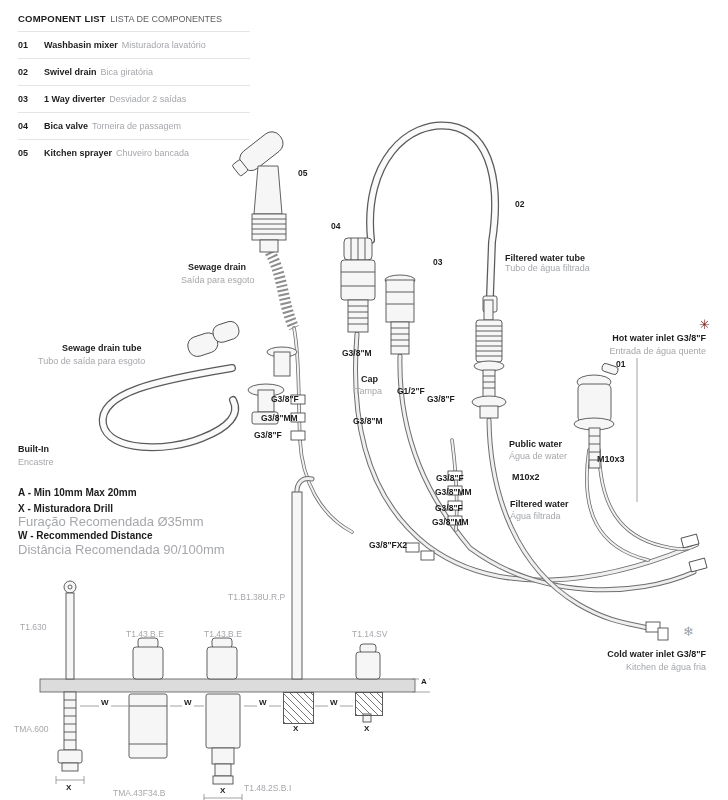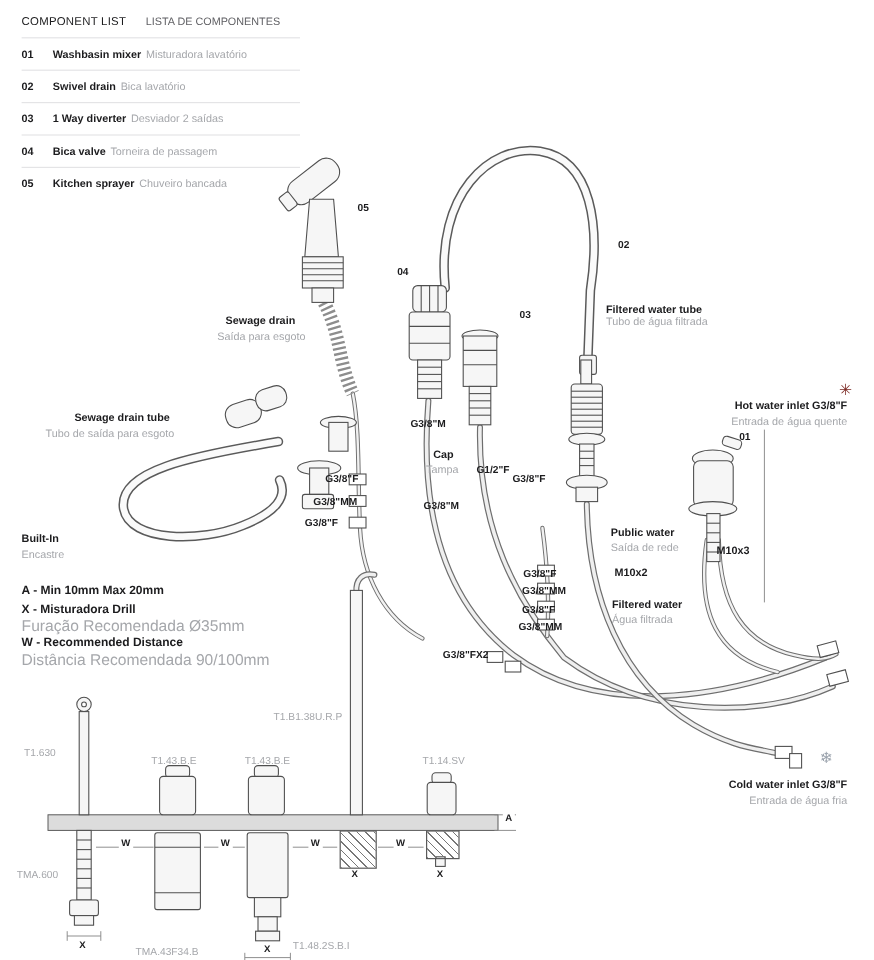--- a/index.html
+++ b/index.html
@@ -2,22 +2,22 @@
 <html><head>
 <meta charset="utf-8">
 <style>
   html,body{margin:0;padding:0;background:#fff}
   body{width:728px;height:800px;font-family:"Liberation Sans",sans-serif;color:#1c1c1e}
   .page{position:relative;width:728px;height:800px;overflow:hidden;background:#fff}
   .art{position:absolute;left:0;top:0}
   
   .component-list{position:absolute;left:18px;top:8px;width:232px}
   .cl-header{height:23px}
-  .cl-title{font-size:9.5px;font-weight:normal;letter-spacing:.2px}
-  .cl-subtitle{font-size:9px;color:#5f5f63;margin-left:12px}
+  .cl-title{font-size:9.5px;font-weight:bold;letter-spacing:.2px}
+  .cl-subtitle{font-size:9px;color:#5f5f63;margin-left:0}
   .cl-row{display:flex;align-items:center;height:26px;border-top:1px solid #e4e4e6;font-size:9px;white-space:nowrap}
   .cl-num{font-weight:bold;width:26px}
   .cl-name{font-weight:bold;margin-right:4px}
   .cl-name-pt{color:#a5a7ab}
   
   .lbl,.lbl-pt,.code,.num,.dim,.note,.note-pt{position:absolute;white-space:nowrap;line-height:1.1}
   .lbl{font-size:9px;font-weight:bold}
   .lbl-pt{font-size:9px;color:#a5a7ab}
   .num{font-size:8.5px;font-weight:bold}
   .code{font-size:8.5px;color:#a5a7ab}
@@ -244,21 +244,21 @@
       <span class="cl-subtitle">LISTA DE COMPONENTES</span>
     </div>
     <div class="cl-row">
       <span class="cl-num">01</span>
       <span class="cl-name">Washbasin mixer</span>
       <span class="cl-name-pt">Misturadora lavatório</span>
     </div>
     <div class="cl-row">
       <span class="cl-num">02</span>
       <span class="cl-name">Swivel drain</span>
-      <span class="cl-name-pt">Bica lavatório</span>
+      <span class="cl-name-pt">Bica giratória</span>
     </div>
     <div class="cl-row">
       <span class="cl-num">03</span>
       <span class="cl-name">1 Way diverter</span>
       <span class="cl-name-pt">Desviador 2 saídas</span>
     </div>
     <div class="cl-row">
       <span class="cl-num">04</span>
       <span class="cl-name">Bica valve</span>
       <span class="cl-name-pt">Torneira de passagem</span>
@@ -284,30 +284,30 @@
 
   <span class="lbl" style="left:62px;top:344px">Sewage drain tube</span>
   <span class="lbl-pt" style="left:38px;top:357px">Tubo de saída para esgoto</span>
 
   <span class="icon icon-hot" style="right:18px;top:318px">✳</span>
   <span class="lbl" style="right:22px;top:334px">Hot water inlet G3/8"F</span>
   <span class="lbl-pt" style="right:22px;top:347px">Entrada de água quente</span>
 
   <span class="icon icon-cold" style="right:34px;top:625px">❄</span>
   <span class="lbl" style="right:22px;top:650px">Cold water inlet G3/8"F</span>
-  <span class="lbl-pt" style="right:22px;top:663px">Entrada de água fria</span>
+  <span class="lbl-pt" style="right:22px;top:663px">Kitchen de água fria</span>
 
   <span class="lbl" style="left:361px;top:375px">Cap</span>
   <span class="lbl-pt" style="left:355px;top:387px">Tampa</span>
 
   <span class="lbl" style="left:18px;top:445px">Built-In</span>
   <span class="lbl-pt" style="left:18px;top:458px">Encastre</span>
 
   <span class="lbl" style="left:509px;top:440px">Public water</span>
-  <span class="lbl-pt" style="left:509px;top:452px">Saída de rede</span>
+  <span class="lbl-pt" style="left:509px;top:452px">Água de water</span>
 
   <span class="lbl" style="left:597px;top:455px">M10x3</span>
   <span class="lbl" style="left:512px;top:473px">M10x2</span>
 
   <span class="lbl" style="left:510px;top:500px">Filtered water</span>
   <span class="lbl-pt" style="left:510px;top:512px">Água filtrada</span>
 
   <span class="note" style="left:18px;top:487px">A - Min 10mm Max 20mm</span>
   <span class="note" style="left:18px;top:503px">X - Misturadora Drill</span>
   <span class="note-pt" style="left:18px;top:515px">Furação Recomendada Ø35mm</span>

